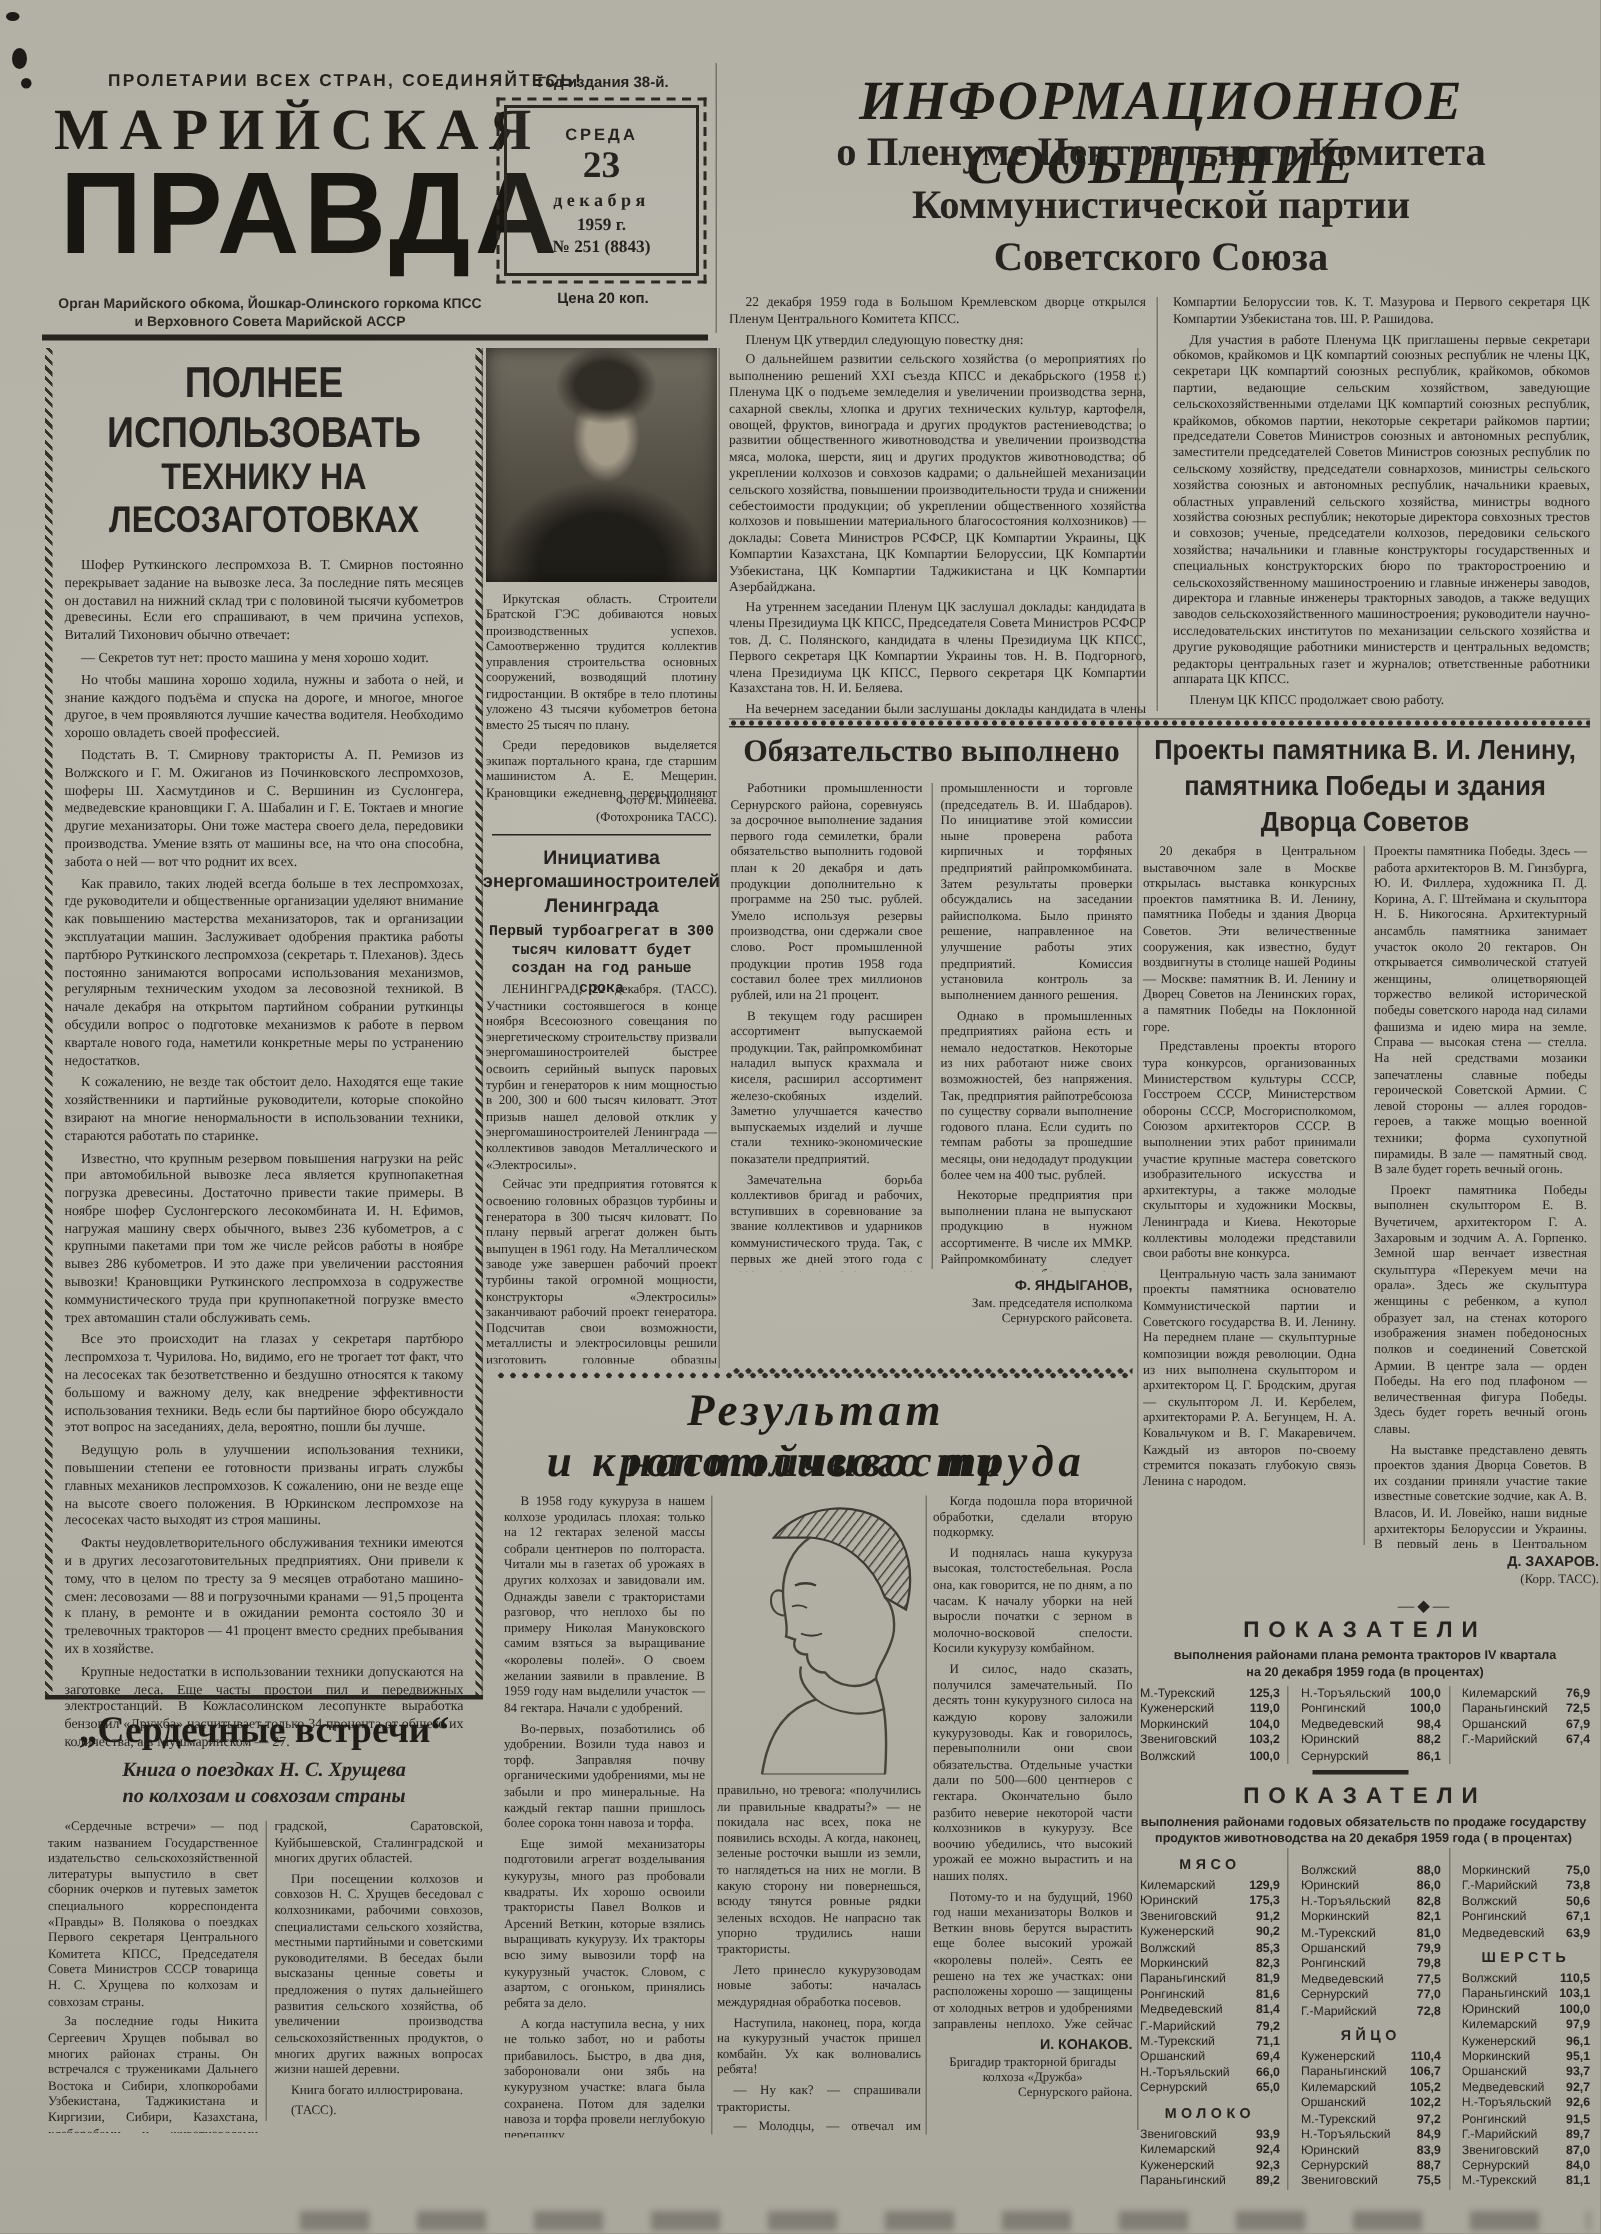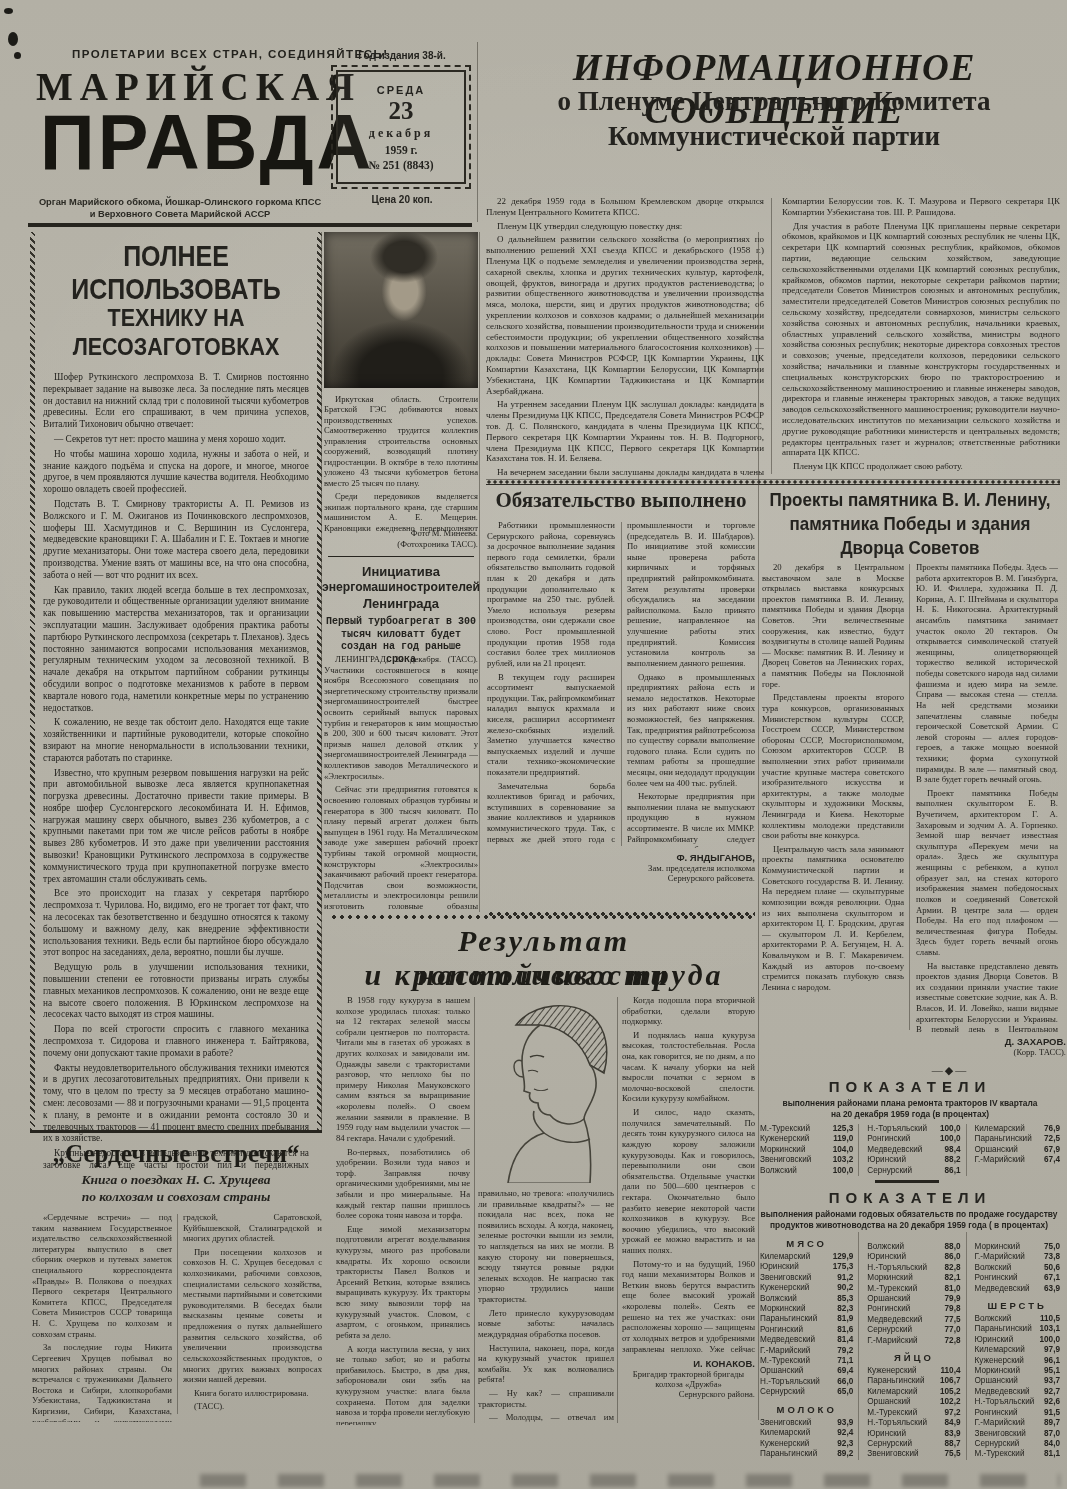--- a/index.html
+++ b/index.html
@@ -71,20 +71,21 @@
   </div>
 
   <div class="abs sans b ctr" style="left:336px;top:194px;width:132px;font-size:10px;">Цена 20 коп.</div>
 
   <div class="vrule" style="left:477px;top:42px;height:180px;"></div>
   <div class="hrule" style="left:28px;top:223px;width:444px;height:4px;"></div>
 
   <div class="abs b i ctr" style="left:486px;top:46px;width:576px;font-size:37px;letter-spacing:1px;color:#1e1d18;">ИНФОРМАЦИОННОЕ  СООБЩЕНИЕ</div>
   <div class="abs b ctr" style="left:486px;top:86px;width:576px;font-size:27px;">о Пленуме Центрального Комитета</div>
   <div class="abs b ctr" style="left:486px;top:121px;width:576px;font-size:27px;">Коммунистической партии</div>
+  <div class="abs b ctr" style="left:486px;top:156px;width:576px;font-size:27px;">Советского Союза</div>
 
   <div class="abs hidebox" style="left:486px;top:196px;width:278px;height:282px;font-size:9px;line-height:1.2;">
       <p class="para">22 декабря 1959 года в Большом Кремлевском дворце открылся Пленум Центрального Комитета КПСС.</p>
       <p class="para">Пленум ЦК утвердил следующую повестку дня:</p>
       <p class="para">О дальнейшем развитии сельского хозяйства (о мероприятиях по выполнению решений XXI съезда КПСС и декабрьского (1958 г.) Пленума ЦК о подъеме земледелия и увеличении производства зерна, сахарной свеклы, хлопка и других технических культур, картофеля, овощей, фруктов, винограда и других продуктов растениеводства; о развитии общественного животноводства и увеличении производства мяса, молока, шерсти, яиц и других продуктов животноводства; об укреплении колхозов и совхозов кадрами; о дальнейшей механизации сельского хозяйства, повышении производительности труда и снижении себестоимости продукции; об укреплении общественного хозяйства колхозов и повышении материального благосостояния колхозников) — доклады: Совета Министров РСФСР, ЦК Компартии Украины, ЦК Компартии Казахстана, ЦК Компартии Белоруссии, ЦК Компартии Узбекистана, ЦК Компартии Таджикистана и ЦК Компартии Азербайджана.</p>
       <p class="para">На утреннем заседании Пленум ЦК заслушал доклады: кандидата в члены Президиума ЦК КПСС, Председателя Совета Министров РСФСР тов. Д. С. Полянского, кандидата в члены Президиума ЦК КПСС, Первого секретаря ЦК Компартии Украины тов. Н. В. Подгорного, члена Президиума ЦК КПСС, Первого секретаря ЦК Компартии Казахстана тов. Н. И. Беляева.</p>
       <p class="para">На вечернем заседании были заслушаны доклады кандидата в члены Президиума ЦК КПСС, Первого секретаря ЦК</p>
     </div>
   <div class="vrule" style="left:771px;top:198px;height:276px;"></div>
   <div class="abs hidebox" style="left:782px;top:196px;width:278px;height:282px;font-size:9px;line-height:1.2;">
@@ -103,21 +104,20 @@
     <div class="hidebox" style="margin:14px 13px 0 13px;height:800px;font-size:9.3px;line-height:1.27;">
         <p class="para">Шофер Руткинского леспромхоза В. Т. Смирнов постоянно перекрывает задание на вывозке леса. За последние пять месяцев он доставил на нижний склад три с половиной тысячи кубометров древесины. Если его спрашивают, в чем причина успехов, Виталий Тихонович обычно отвечает:</p>
         <p class="para">— Секретов тут нет: просто машина у меня хорошо ходит.</p>
         <p class="para">Но чтобы машина хорошо ходила, нужны и забота о ней, и знание каждого подъёма и спуска на дороге, и многое, многое другое, в чем проявляются лучшие качества водителя. Необходимо хорошо овладеть своей профессией.</p>
         <p class="para">Подстать В. Т. Смирнову трактористы А. П. Ремизов из Волжского и Г. М. Ожиганов из Починковского леспромхозов, шоферы Ш. Хасмутдинов и С. Вершинин из Суслонгера, медведевские крановщики Г. А. Шабалин и Г. Е. Токтаев и многие другие механизаторы. Они тоже мастера своего дела, передовики производства. Умение взять от машины все, на что она способна, забота о ней — вот что роднит их всех.</p>
         <p class="para">Как правило, таких людей всегда больше в тех леспромхозах, где руководители и общественные организации уделяют внимание как повышению мастерства механизаторов, так и организации эксплуатации машин. Заслуживает одобрения практика работы партбюро Руткинского леспромхоза (секретарь т. Плеханов). Здесь постоянно занимаются вопросами использования механизмов, регулярным техническим уходом за лесовозной техникой. В начале декабря на открытом партийном собрании руткинцы обсудили вопрос о подготовке механизмов к работе в первом квартале нового года, наметили конкретные меры по устранению недостатков.</p>
         <p class="para">К сожалению, не везде так обстоит дело. Находятся еще такие хозяйственники и партийные руководители, которые спокойно взирают на многие ненормальности в использовании техники, стараются работать по старинке.</p>
         <p class="para">Известно, что крупным резервом повышения нагрузки на рейс при автомобильной вывозке леса является крупнопакетная погрузка древесины. Достаточно привести такие примеры. В ноябре шофер Суслонгерского лесокомбината И. Н. Ефимов, нагружая машину сверх обычного, вывез 236 кубометров, а с крупными пакетами при том же числе рейсов работы в ноябре вывез 286 кубометров. И это даже при увеличении расстояния вывозки! Крановщики Руткинского леспромхоза в содружестве коммунистического труда при крупнопакетной погрузке вместо трех автомашин стали обслуживать семь.</p>
         <p class="para">Все это происходит на глазах у секретаря партбюро леспромхоза т. Чурилова. Но, видимо, его не трогает тот факт, что на лесосеках так безответственно и бездушно относятся к такому большому и важному делу, как внедрение эффективности использования техники. Ведь если бы партийное бюро обсуждало этот вопрос на заседаниях, дела, вероятно, пошли бы лучше.</p>
         <p class="para">Ведущую роль в улучшении использования техники, повышении степени ее готовности призваны играть службы главных механиков леспромхозов. К сожалению, они не везде еще на высоте своего положения. В Юркинском леспромхозе на лесосеках часто выходят из строя машины.</p>
-        <p class="para">Пора по всей строгости спросить с главного механика леспромхоза т. Сидорова и главного инженера т. Байтрякова, почему они допускают такие промахи в работе?</p>
         <p class="para">Факты неудовлетворительного обслуживания техники имеются и в других лесозаготовительных предприятиях. Они привели к тому, что в целом по тресту за 9 месяцев отработано машино-смен: лесовозами — 88 и погрузочными кранами — 91,5 процента к плану, в ремонте и в ожидании ремонта состояло 30 и трелевочных тракторов — 41 процент вместо средних пребывания их в хозяйстве.</p>
         <p class="para">Крупные недостатки в использовании техники допускаются на заготовке леса. Еще часты простои пил и передвижных электростанций. В Кожласолинском лесопункте выработка бензопил «Дружба» насчитывает только 34 процента от общего их количества, а в Мушмаринском — 27.</p>
       </div>
   </div>
 
   <div class="vrule" style="left:321px;top:232px;height:898px;"></div>
   <div class="vrule" style="left:479px;top:232px;height:680px;"></div>
   <div class="vrule" style="left:758px;top:232px;height:1188px;"></div>
 
   <div class="abs" style="left:324px;top:232px;width:154px;height:156px;

